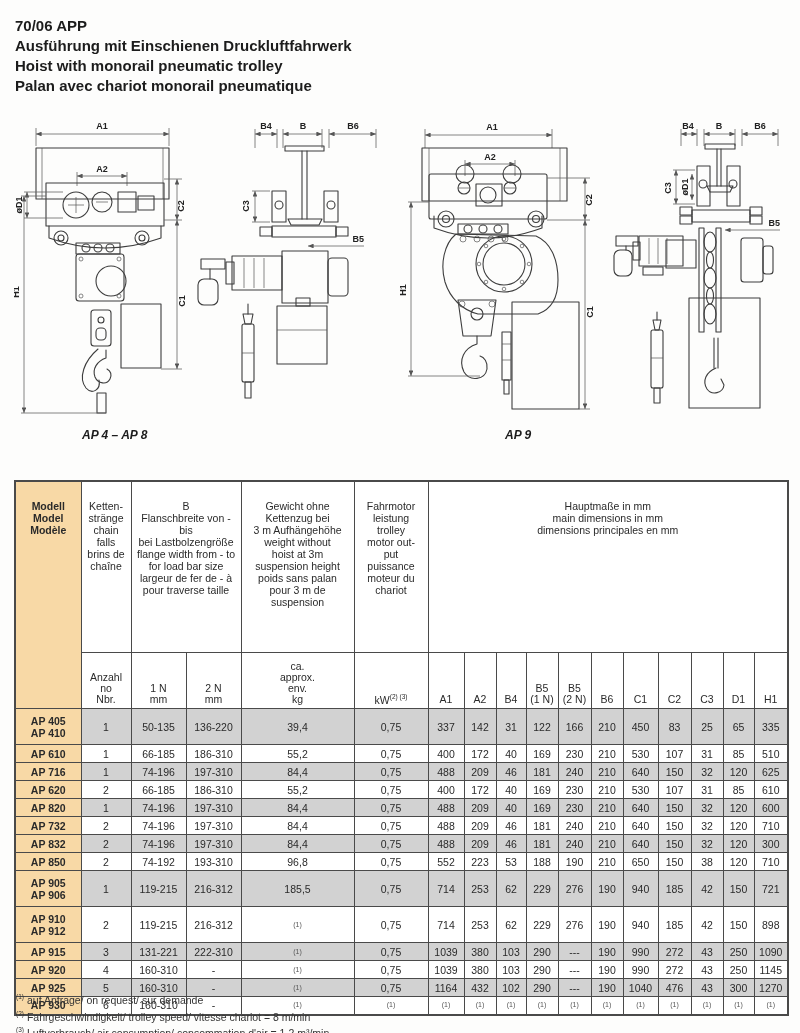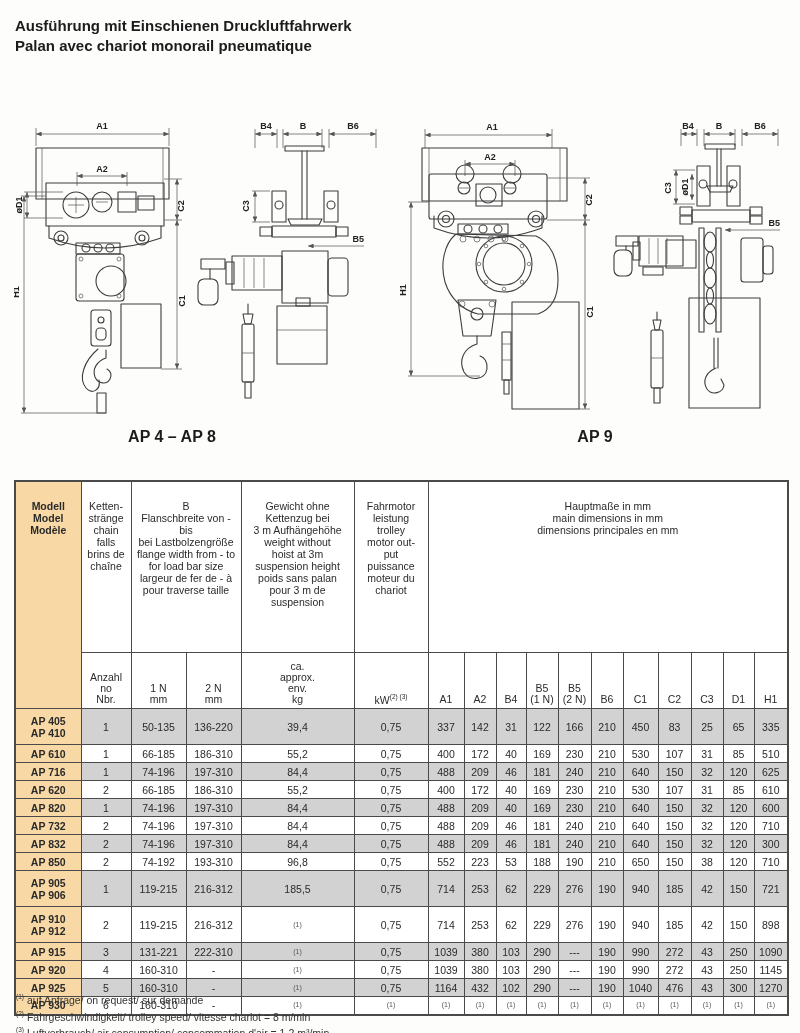--- a/index.html
+++ b/index.html
@@ -6,21 +6,21 @@
   .page{position:relative;width:800px;height:1033px;background:#fdfdfc;overflow:hidden;
         font-family:"Liberation Sans",sans-serif;color:#222;margin:0 auto;}
   .header{position:absolute;left:15px;top:16px;font-size:15px;font-weight:bold;line-height:20px;color:#1c1c1c;}
   .header div{white-space:pre-line;}
   .drawings{position:absolute;left:0;top:116px;width:800px;height:352px;}
   .draw{position:absolute;top:0;}
   .draw .part{fill:none;stroke:#3d3d3d;stroke-width:1.1;stroke-linejoin:round;stroke-linecap:round;}
   .draw .thin{fill:none;stroke:#555;stroke-width:0.7;}
   .draw .dim{fill:none;stroke:#666;stroke-width:0.8;}
   .draw .lab{fill:#222;font-size:9px;stroke:none;font-weight:bold;}
-  .caption{position:absolute;top:312px;font-size:16px;font-weight:bold;text-align:center;color:#1c1c1c;}
+  .caption{position:absolute;top:312px;font-size:12px;font-weight:bold;text-align:left;color:#1c1c1c;font-style:italic;}
   .caption-left{left:82px;width:180px;}
   .caption-right{left:505px;width:180px;}
 
   table.spec{position:absolute;left:14px;top:480px;border-collapse:collapse;table-layout:fixed;
              border:2px solid #4a4a4a;background:#fff;}
   table.spec td{border:1px solid #4a4a4a;text-align:center;vertical-align:middle;
                 font-size:10.5px;line-height:12px;padding:0;color:#2a2a2a;white-space:pre-line;}
   tr.hrow td{height:146px;vertical-align:top;}
   .hstack{display:flex;flex-direction:column;justify-content:flex-start;height:138px;padding:6px 2px 2px 2px;}
   td.modelh{background:#f8d9a6;font-weight:bold;}
@@ -36,21 +36,23 @@
   tbody td.fn{font-size:7px;color:#555;vertical-align:middle;}
   .footnotes{position:absolute;left:16px;top:990px;font-size:10.5px;line-height:13px;color:#333;}
   .footnotes sup{font-size:6.5px;margin-right:3px;}
 </style>
 </head>
 <body>
 
 <div class="page">
 
   <div class="header">
+    <div>70/06 APP</div>
     <div>Ausführung mit Einschienen Druckluftfahrwerk</div>
+    <div>Hoist with monorail pneumatic trolley</div>
     <div>Palan avec chariot monorail pneumatique</div>
   </div>
 
   <div class="drawings">
 
     <svg class="draw" style="left:14px" width="372" height="306" viewBox="0 0 372 306">
       <defs>
         <marker id="m1" markerWidth="8" markerHeight="6" refX="7" refY="3" orient="auto-start-reverse">
           <path d="M0,0 L7,3 L0,6 Z" fill="#555"></path>
         </marker>

